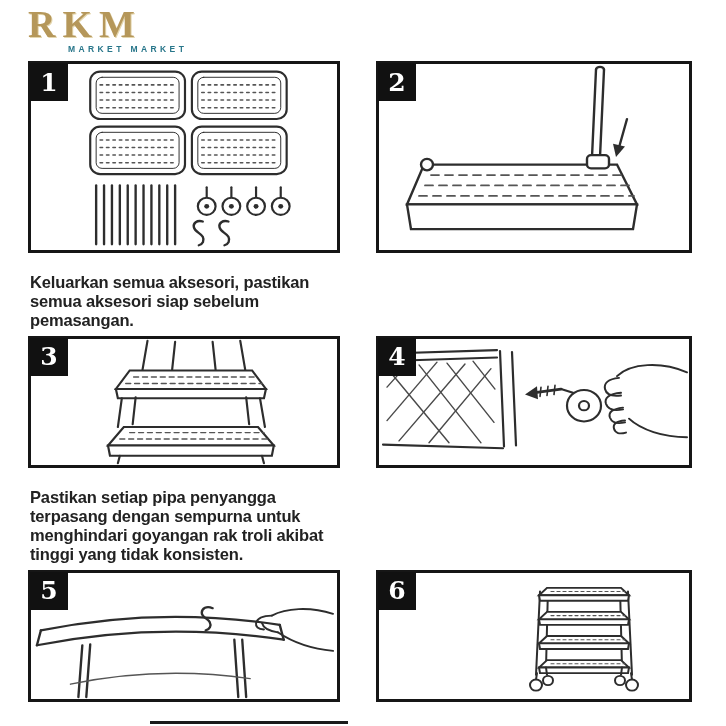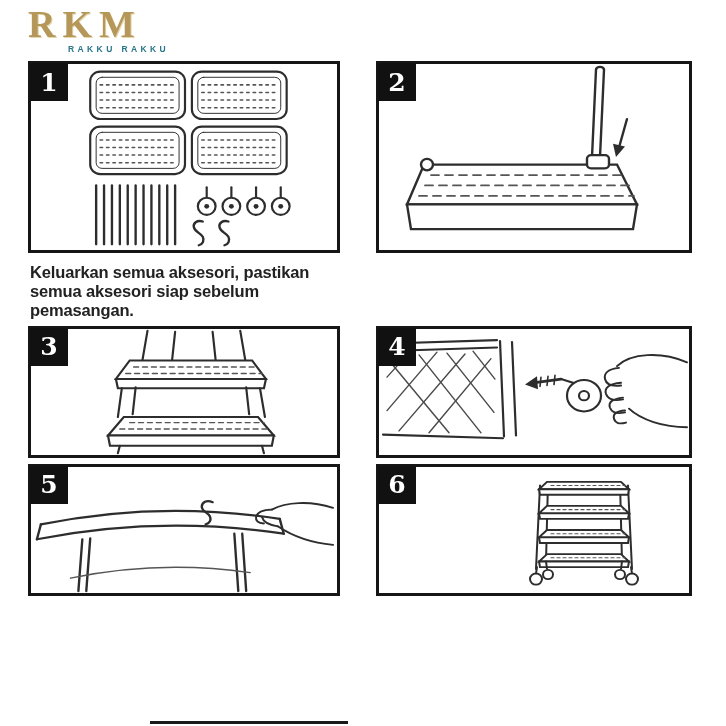--- a/index.html
+++ b/index.html
@@ -39,37 +39,37 @@
   .badge {
     position: absolute; top: -1px; left: -1px;
     width: 38px; height: 38px;
     background: #111111; color: #ffffff;
     display: flex; align-items: center; justify-content: center;
     font-family: "DejaVu Serif", serif; font-weight: 700; font-size: 25px;
     z-index: 2;
   }
   .panel svg { display: block; width: 100%; height: 100%; }
   .caption {
-    margin: 10px 2px 0 2px;
+    margin: 20px 2px 0 2px;
     font-size: 16.5px; line-height: 1.15; font-weight: 700;
     color: #222222; letter-spacing: -0.15px;
   }
   .bottom-mark {
     position: absolute; left: 150px; bottom: 2px;
     width: 198px; height: 3px; background: #1a1a1a;
   }
 </style>
 </head>
 <body>
 
 <div class="page">
 
   <header class="logo">
     <div class="logo-text">RKM</div>
-    <div class="logo-sub">RAKKU RAKKU</div>
+    <div class="logo-sub">MARKET MARKET</div>
   </header>
 
   <div class="row row1">
 
     <section class="step">
       <div class="panel">
         <div class="badge">1</div>
         <svg viewBox="0 0 310 196" preserveAspectRatio="none">
           <g fill="none" stroke="#2d2d2d" stroke-width="2.2" stroke-linecap="round">
 
@@ -201,20 +201,21 @@
               <line x1="100" y1="101" x2="236" y2="101"></line>
                 <line x1="90" y1="108" x2="241" y2="108"></line>
             </g>
             <polygon points="78,115 246,115 244,126 80,126" fill="#fff"></polygon>
 
             <line x1="90" y1="126" x2="88" y2="134"></line>
               <line x1="234" y1="126" x2="236" y2="134"></line>
           </g>
         </svg>
       </div>
+      <p class="caption">Pastikan setiap pipa penyangga terpasang dengan sempurna untuk menghindari goyangan rak troli akibat tinggi yang tidak konsisten.</p>
     </section>
 
     <section class="step">
       <div class="panel">
         <div class="badge">4</div>
         <svg viewBox="0 0 310 136" preserveAspectRatio="none">
           <g fill="none" stroke="#2d2d2d" stroke-width="2.2" stroke-linecap="round">
 
             <line x1="2" y1="16" x2="118" y2="12"></line>
               <line x1="2" y1="24" x2="118" y2="20"></line>

